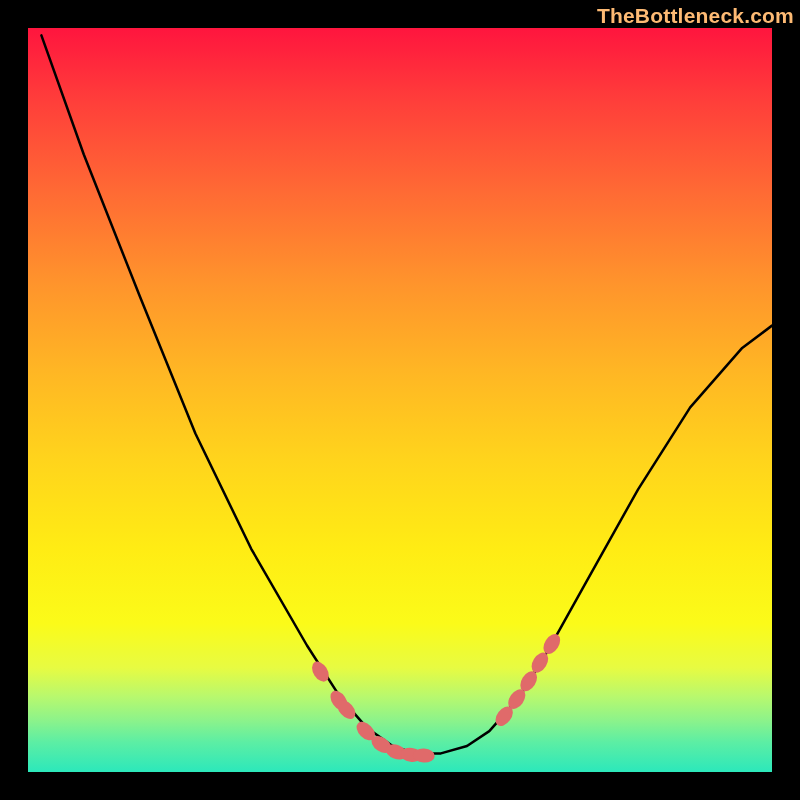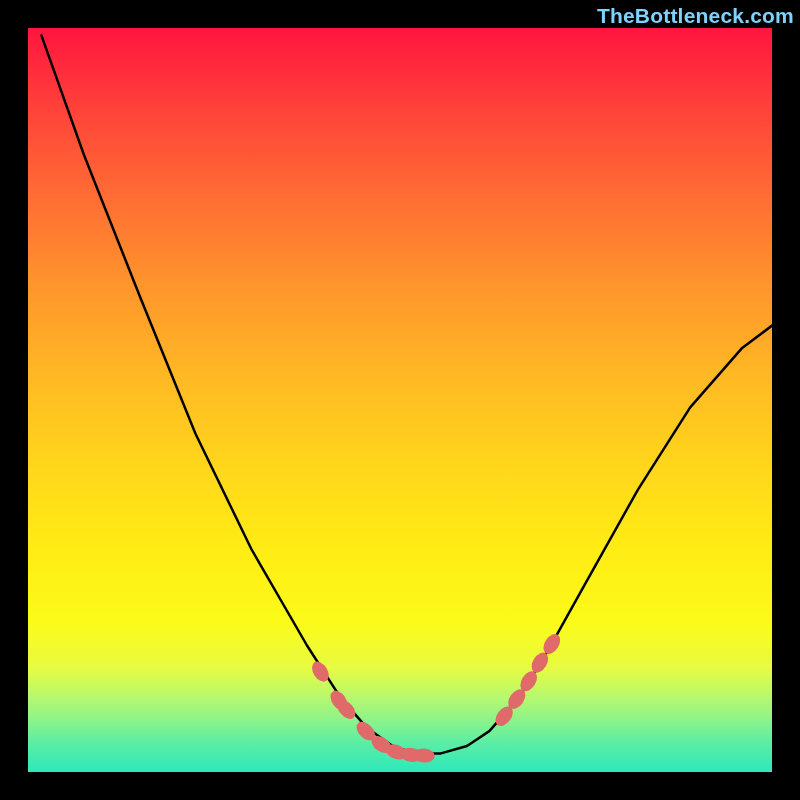--- a/index.html
+++ b/index.html
@@ -40,21 +40,21 @@
       #2ce8bb 100%
     );
   }
   .watermark {
     position: absolute;
     top: 4px;
     right: 6px;
     font-family: Arial, Helvetica, sans-serif;
     font-size: 21px;
     font-weight: 600;
-    color: #7dd3fc;
+    color: #fdba74;
     letter-spacing: 0.2px;
   }
   svg.curve {
     position: absolute;
     top: 0;
     left: 0;
   }
 </style>
 </head>
 <body>

